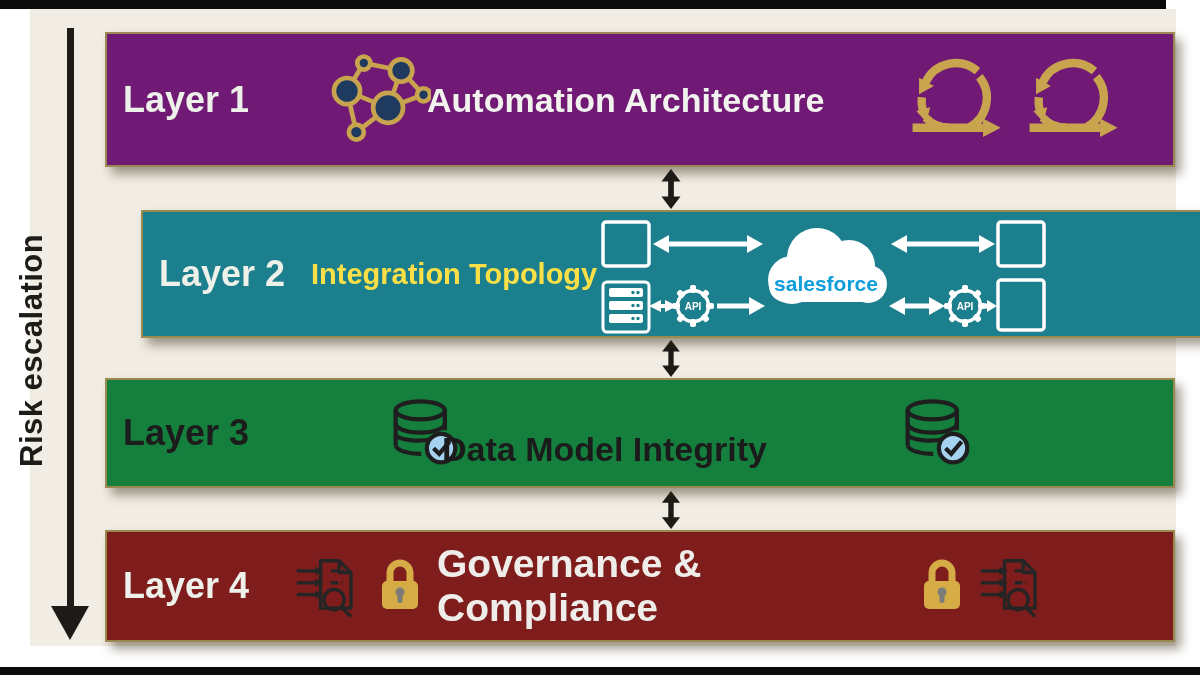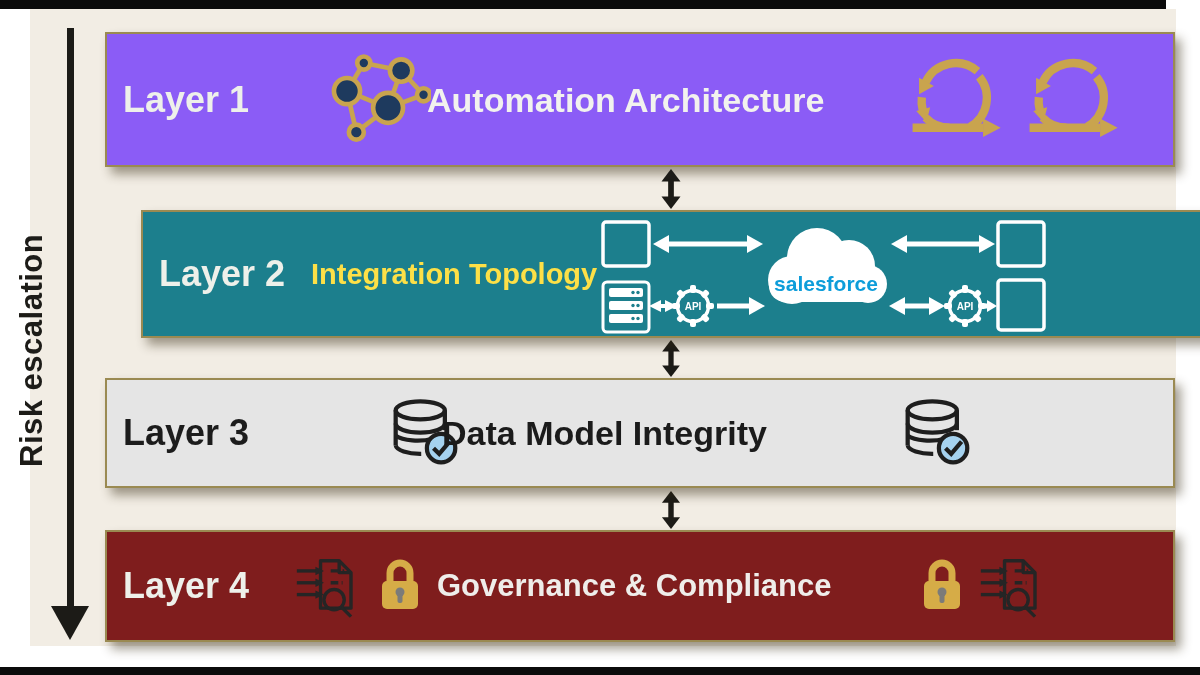--- a/index.html
+++ b/index.html
@@ -13,32 +13,32 @@
   .risk-label{position:absolute;left:14px;top:120px;width:50px;height:460px;
       writing-mode:vertical-rl;transform:rotate(180deg);text-align:center;
       font-size:31px;font-weight:700;color:#1d1c18;letter-spacing:.5px;}
   .risk-shaft{position:absolute;left:67px;top:28px;width:7px;height:580px;background:#1c1b17;}
   .risk-head{position:absolute;left:51px;top:606px;width:0;height:0;
       border-left:19px solid transparent;border-right:19px solid transparent;
       border-top:34px solid #1c1b17;}
   
   .layer{position:absolute;left:105px;width:1070px;border:2px solid #9a8a52;
          box-sizing:border-box;box-shadow:6px 7px 10px rgba(50,40,15,.45);}
-  .layer1{top:32px;height:135px;background:#8b5cf6;}
+  .layer1{top:32px;height:135px;background:#701a75;}
   .layer2{top:210px;height:128px;background:#1c7f8d;margin-left:36px;}
-  .layer3{top:378px;height:110px;background:#e5e5e5;}
+  .layer3{top:378px;height:110px;background:#15803d;}
   .layer4{top:530px;height:112px;background:#7f1d1d;}
   .lbl{position:absolute;left:16px;top:50%;transform:translateY(-50%);
        font-size:36px;font-weight:700;}
   .light{color:#eef0ea;} .dark{color:#1c1c1c;}
   .ttl{position:absolute;top:50%;transform:translateY(-50%);font-weight:700;text-align:left;}
   .t1{left:320px;width:500px;font-size:34px;color:#f2f2ee;}
   .t2{left:168px;width:390px;font-size:29px;text-align:left;color:#fde047;}
-  .t3{left:335px;width:500px;font-size:34px;color:#1b1b1b;}
-  .t4{left:330px;width:470px;font-size:31px;color:#efedea;}
+  .t3{left:335px;width:500px;font-size:34px;color:#1b1b1b;margin-top:16px;}
+  .t4{left:330px;width:470px;font-size:39px;color:#efedea;}
   .abs{position:absolute;}
   .gap-arrow{position:absolute;left:658px;width:26px;}
   svg{display:block;}
 </style>
 </head>
 <body>
 
 <div class="canvas">
 
   <div class="cream"></div>

